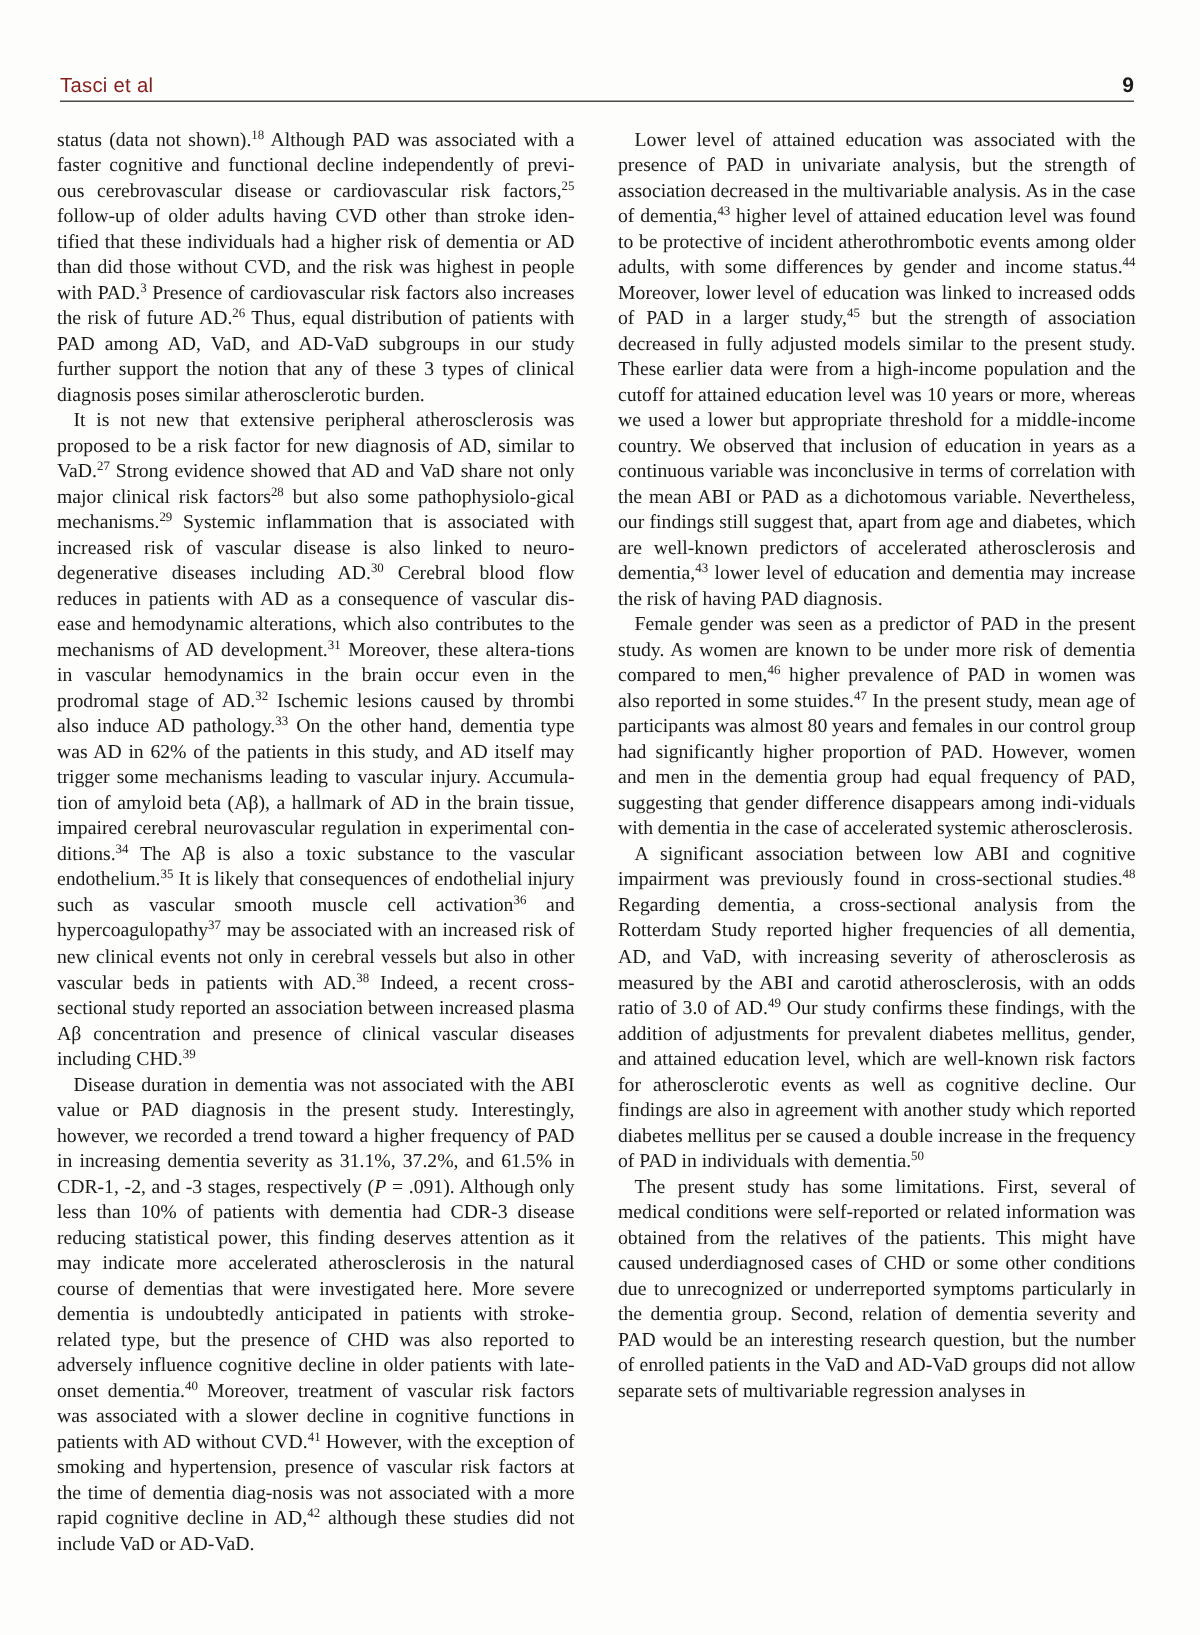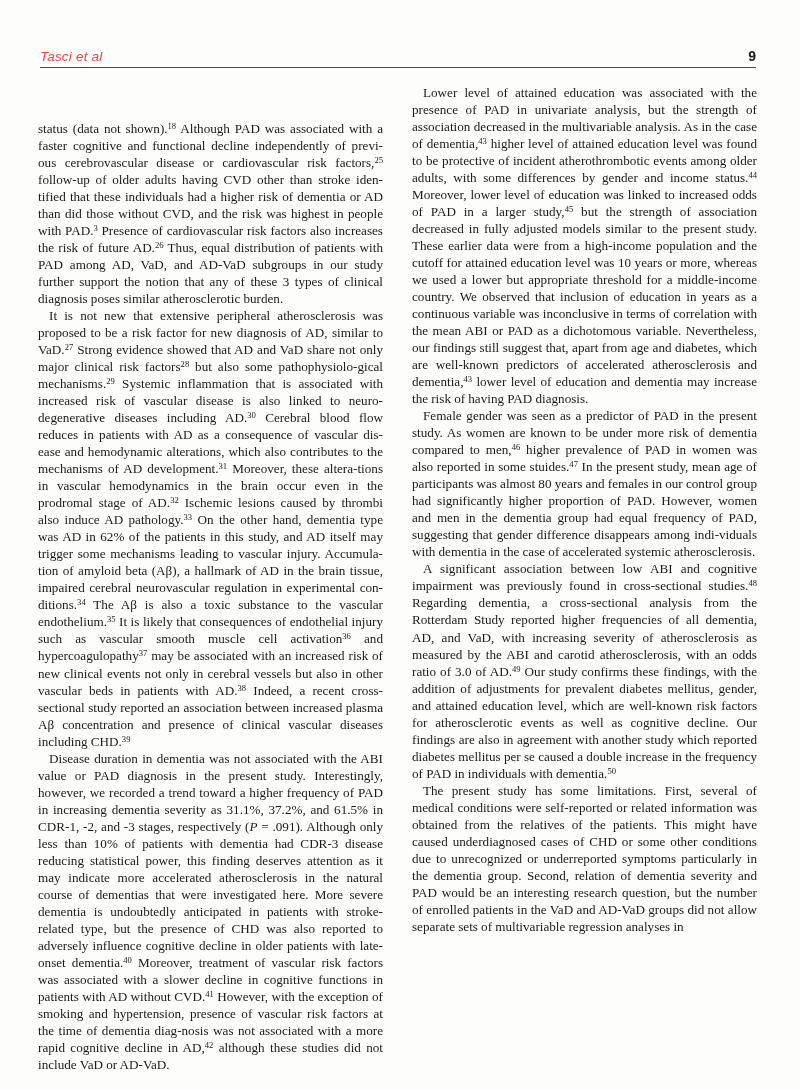--- a/index.html
+++ b/index.html
@@ -31,24 +31,23 @@
     height: 26px;
     display: flex;
     align-items: flex-end;
     justify-content: space-between;
     border-bottom: 1.6px solid #4a4a4a;
     padding-bottom: 3px;
     box-sizing: border-box;
   }
   .running-head .rh-left {
     font-family: "Liberation Sans", "DejaVu Sans", sans-serif;
-    font-style: italic;
     font-size: 13.5px;
     letter-spacing: 0.2px;
-    color: #ef4444;
+    color: #7f1d1d;
   }
   .running-head .rh-right {
     font-family: "Liberation Sans", "DejaVu Sans", sans-serif;
     font-weight: bold;
     font-size: 14px;
     color: #1a1a1a;
   }
 
   
   .columns {
@@ -71,21 +70,20 @@
     text-justify: inter-word;
     hyphens: manual;
     -webkit-hyphens: manual;
     word-spacing: -0.1px;
   }
   p.para.indent {
     text-indent: 11px;
   }
   p.para.cont {
     text-indent: 0;
-    margin-top: 36px;
   }
   sup {
     font-size: 8.6px;
     line-height: 0;
     vertical-align: 0.52em;
   }
   .it { font-style: italic; }
 </style>
 </head>
 <body>

